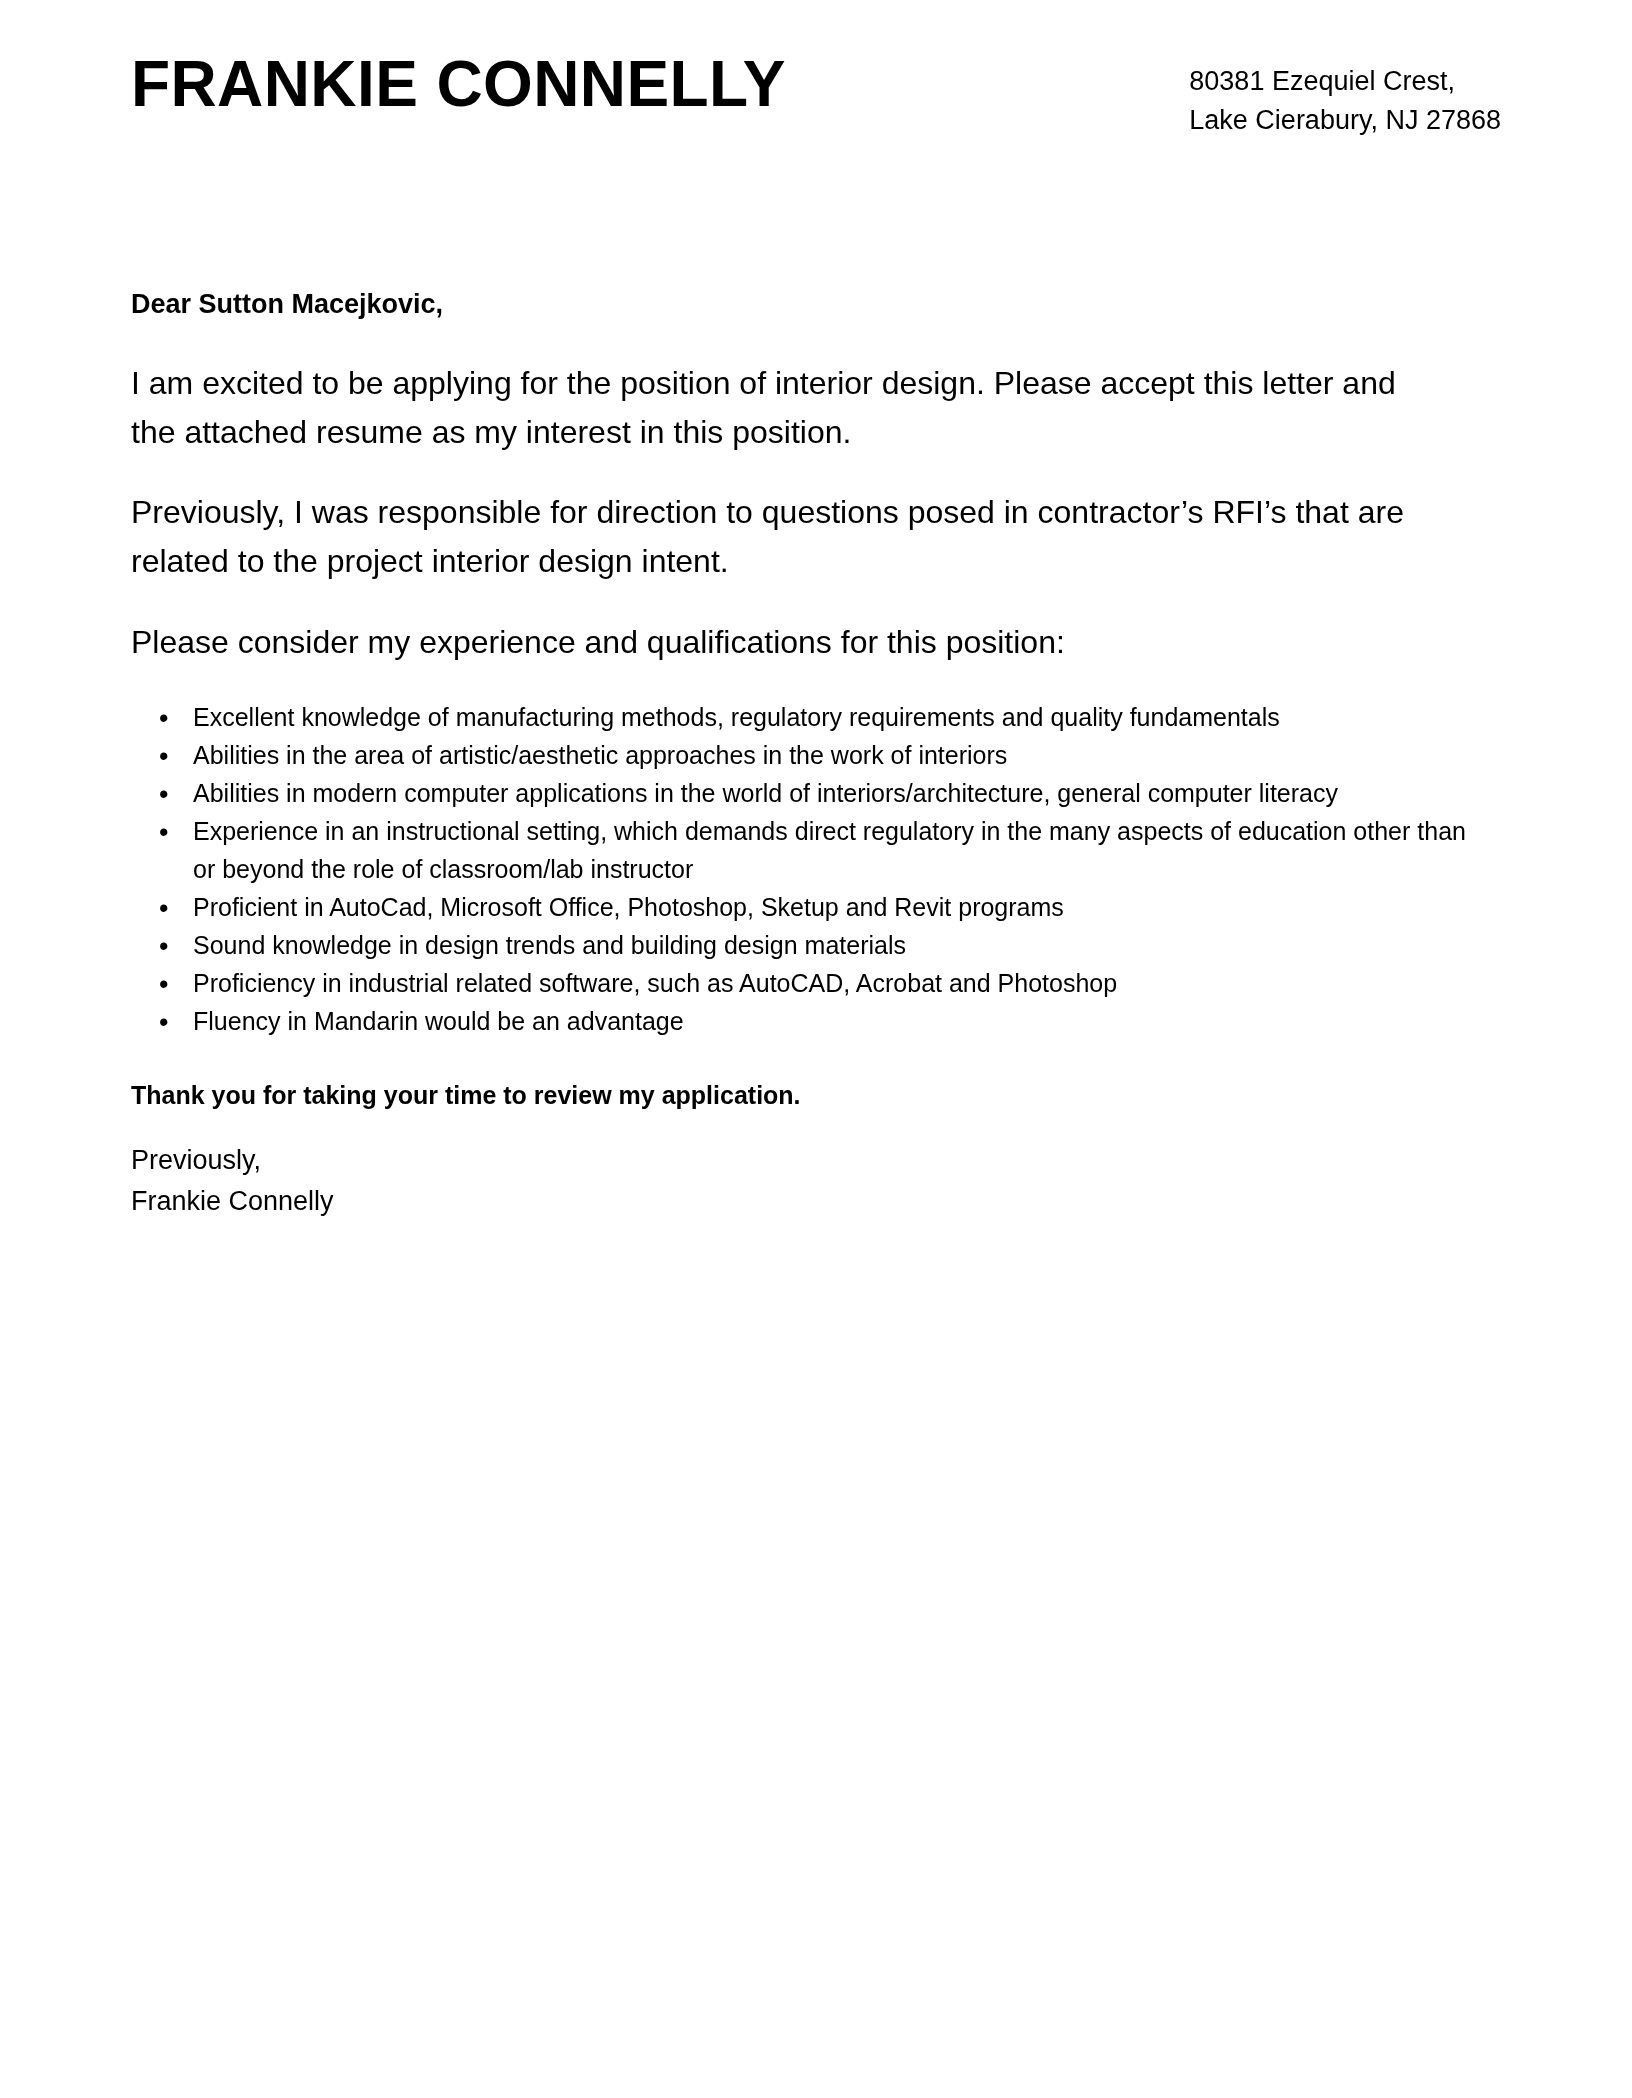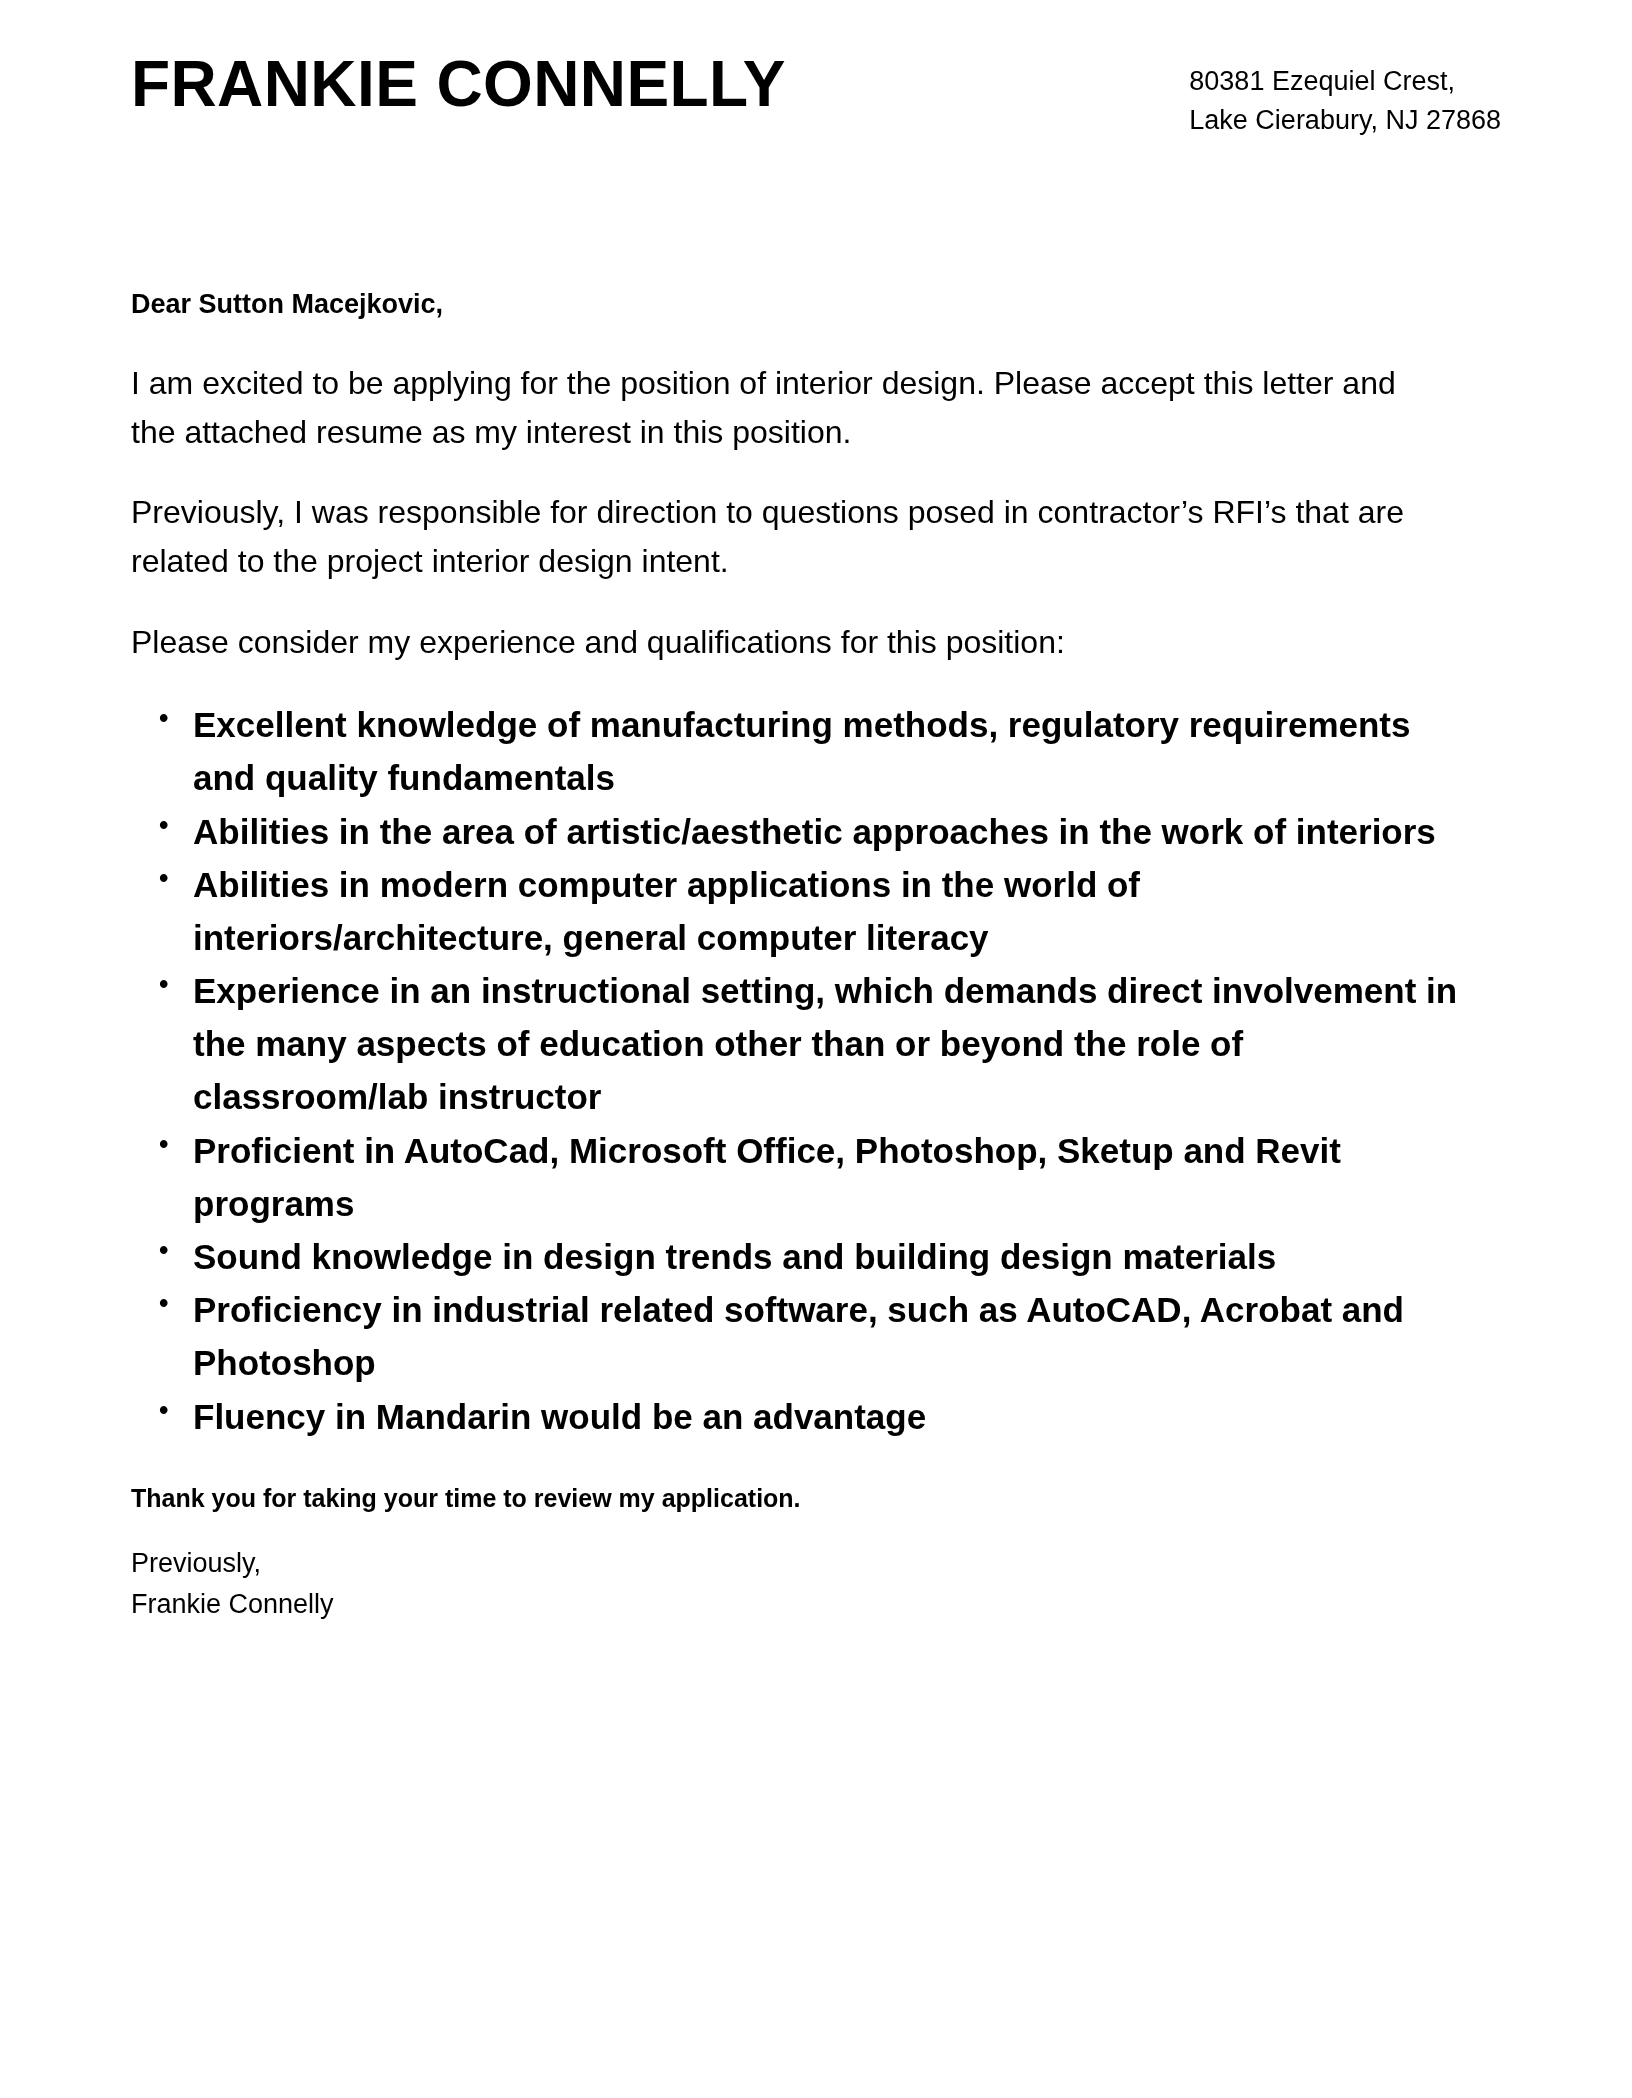--- a/index.html
+++ b/index.html
@@ -86,23 +86,22 @@
     list-style: none;
     margin: 0 0 0 0;
     padding: 0;
     width: 1340px;
   }
   .bullets li {
     position: relative;
     padding-left: 42px;
     margin-left: 20px;
     margin-bottom: 0px;
-    font-size: 35px;
+    font-size: 25px;
     line-height: 1.52;
-    font-weight: bold;
   }
   .bullets li::before {
     content: "\2022";
     position: absolute;
     left: 8px;
     top: 0;
     font-size: 27px;
     line-height: 1.52;
   }
   .closing-bold {
@@ -140,21 +139,21 @@
       <p class="para intro-lead">I am excited to be applying for the position of interior design. Please accept this letter and the attached resume as my interest in this position.</p>
 
       <p class="para prev-lead">Previously, I was responsible for direction to questions posed in contractor’s RFI’s that are related to the project interior design intent.</p>
 
       <p class="para">Please consider my experience and qualifications for this position:</p>
 
       <ul class="bullets">
         <li>Excellent knowledge of manufacturing methods, regulatory requirements and quality fundamentals</li>
         <li>Abilities in the area of artistic/aesthetic approaches in the work of interiors</li>
         <li>Abilities in modern computer applications in the world of interiors/architecture, general computer literacy</li>
-        <li>Experience in an instructional setting, which demands direct involvement in the many aspects of education other than or beyond the role of classroom/lab instructor</li>
+        <li>Experience in an instructional setting, which demands direct regulatory in the many aspects of education other than or beyond the role of classroom/lab instructor</li>
         <li>Proficient in AutoCad, Microsoft Office, Photoshop, Sketup and Revit programs</li>
         <li>Sound knowledge in design trends and building design materials</li>
         <li>Proficiency in industrial related software, such as AutoCAD, Acrobat and Photoshop</li>
         <li>Fluency in Mandarin would be an advantage</li>
       </ul>
 
       <p class="closing-bold">Thank you for taking your time to review my application.</p>
 
       <div class="signoff">
         <div>Previously,</div>

